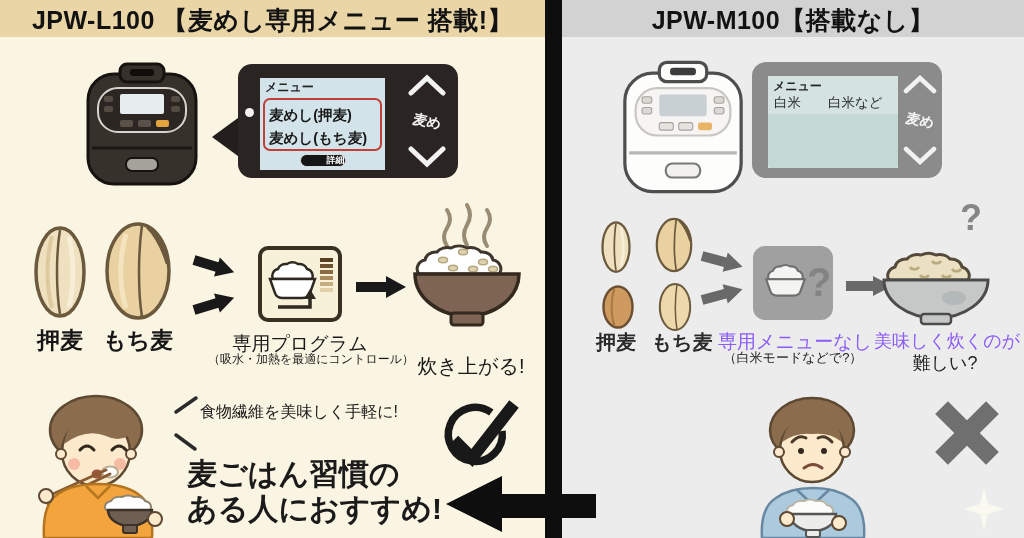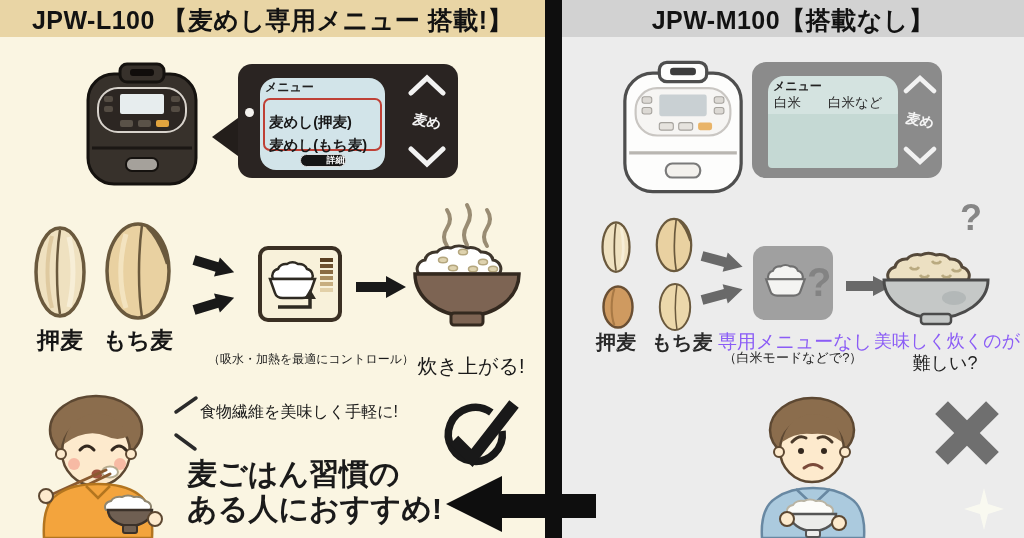--- a/index.html
+++ b/index.html
@@ -11,23 +11,23 @@
 .b{font-weight:400}
 .xb{font-weight:800}
 .panel-l{left:0;top:0;width:545px;height:538px;background:#faf5e2}
 .panel-r{left:562px;top:0;width:462px;height:538px;background:#ececec}
 .hdr{left:0;top:0;height:37px;width:100%;display:flex;align-items:flex-end;justify-content:center;font-size:25px;font-weight:800;letter-spacing:0.5px;color:#121212}
 .hdr-l{background:#e9d5a5}
 .hdr-r{background:#d2d2d2}
 .divider{left:545px;top:0;width:17px;height:538px;background:#0e0e0e}
 .ctrl{background:#2a2422;border-radius:14px}
 .ctrl-r{background:#8b8b8b;border-radius:14px}
-.screen{background:#d2e4e9;border-radius:16px;position:absolute}
+.screen{background:#d2e4e9;border-radius:0;position:absolute}
 .menu-lbl{position:absolute;left:5px;top:3px;font-size:12px;font-weight:700;color:#222;line-height:1}
-.redbox{position:absolute;left:3px;top:20px;right:3px;height:53px;border:2.5px solid #bf4036;border-radius:7px;padding:11px 0 0 4px}
+.redbox{position:absolute;left:3px;top:20px;right:3px;height:53px;border:2.5px solid #bf4036;border-radius:7px;padding:4px 0 0 4px}
 .redbox div{font-size:14.5px;font-weight:700;line-height:23px;color:#181818;white-space:nowrap}
 .pill{position:absolute;left:50%;transform:translateX(-50%);bottom:3px;width:46px;height:13px;background:#151515;border:1px solid #dcdcdc;border-radius:7px;color:#fff;font-size:9px;font-weight:700;line-height:11px;text-align:right}
 .sidecol{position:absolute;display:flex;flex-direction:column;align-items:center;justify-content:space-between}
 .sidelbl{color:#f5f5f5;font-size:14px;font-weight:700;transform:rotate(12deg);line-height:1}
 .lbl{line-height:1.15;white-space:nowrap}
 .grainlbl{font-size:23px;font-weight:800;color:#161616}
 .grainlbl-r{font-size:20px;font-weight:800;color:#2a2a2a}
 .progbox{border:4px solid #3a2f23;background:#f8f1da;border-radius:10px}
 .graybox{background:#a0a0a0;border-radius:12px}
 .qmark{font-weight:800;color:#838383;line-height:1}
@@ -114,20 +114,21 @@
         <rect x="56" y="5" width="13" height="4" fill="#5a4022"></rect>
         <rect x="56" y="11" width="13" height="4" fill="#6f5230"></rect>
         <rect x="56" y="17" width="13" height="4" fill="#8a6b42"></rect>
         <rect x="56" y="23" width="13" height="4" fill="#a98c5e"></rect>
         <rect x="56" y="29" width="13" height="4" fill="#c7ae80"></rect>
         <rect x="56" y="35" width="13" height="4" fill="#e2d0a8"></rect>
         <path d="M14,54 H46 V44" fill="none" stroke="#2e2a22" stroke-width="3.5"></path>
         <polygon points="46,36 40,46 52,46" fill="#2e2a22"></polygon>
       </svg>
     </div>
+    <div class="abs c lbl b" style="left:218px;top:333px;width:164px;font-size:19px">専用プログラム</div>
     <div class="abs c lbl b" style="left:196px;top:353px;width:230px;font-size:12px">（吸水・加熱を最適にコントロール）</div>
 
     <svg class="abs" style="left:356px;top:274px" width="52" height="26" viewBox="0 0 52 26">
       <polygon points="0,8 30,8 30,2 50,13 30,24 30,18 0,18" fill="#191919"></polygon>
     </svg>
 
     <svg class="abs" style="left:405px;top:202px" width="125" height="128" viewBox="0 0 125 128">
       <g stroke="#8f8168" stroke-width="4" fill="none" stroke-linecap="round" opacity="0.9">
         <path d="M42,8 q6,9 0,18 q-6,9 0,18"></path>
         <path d="M62,3 q6,10 0,20 q-6,10 0,20"></path>

